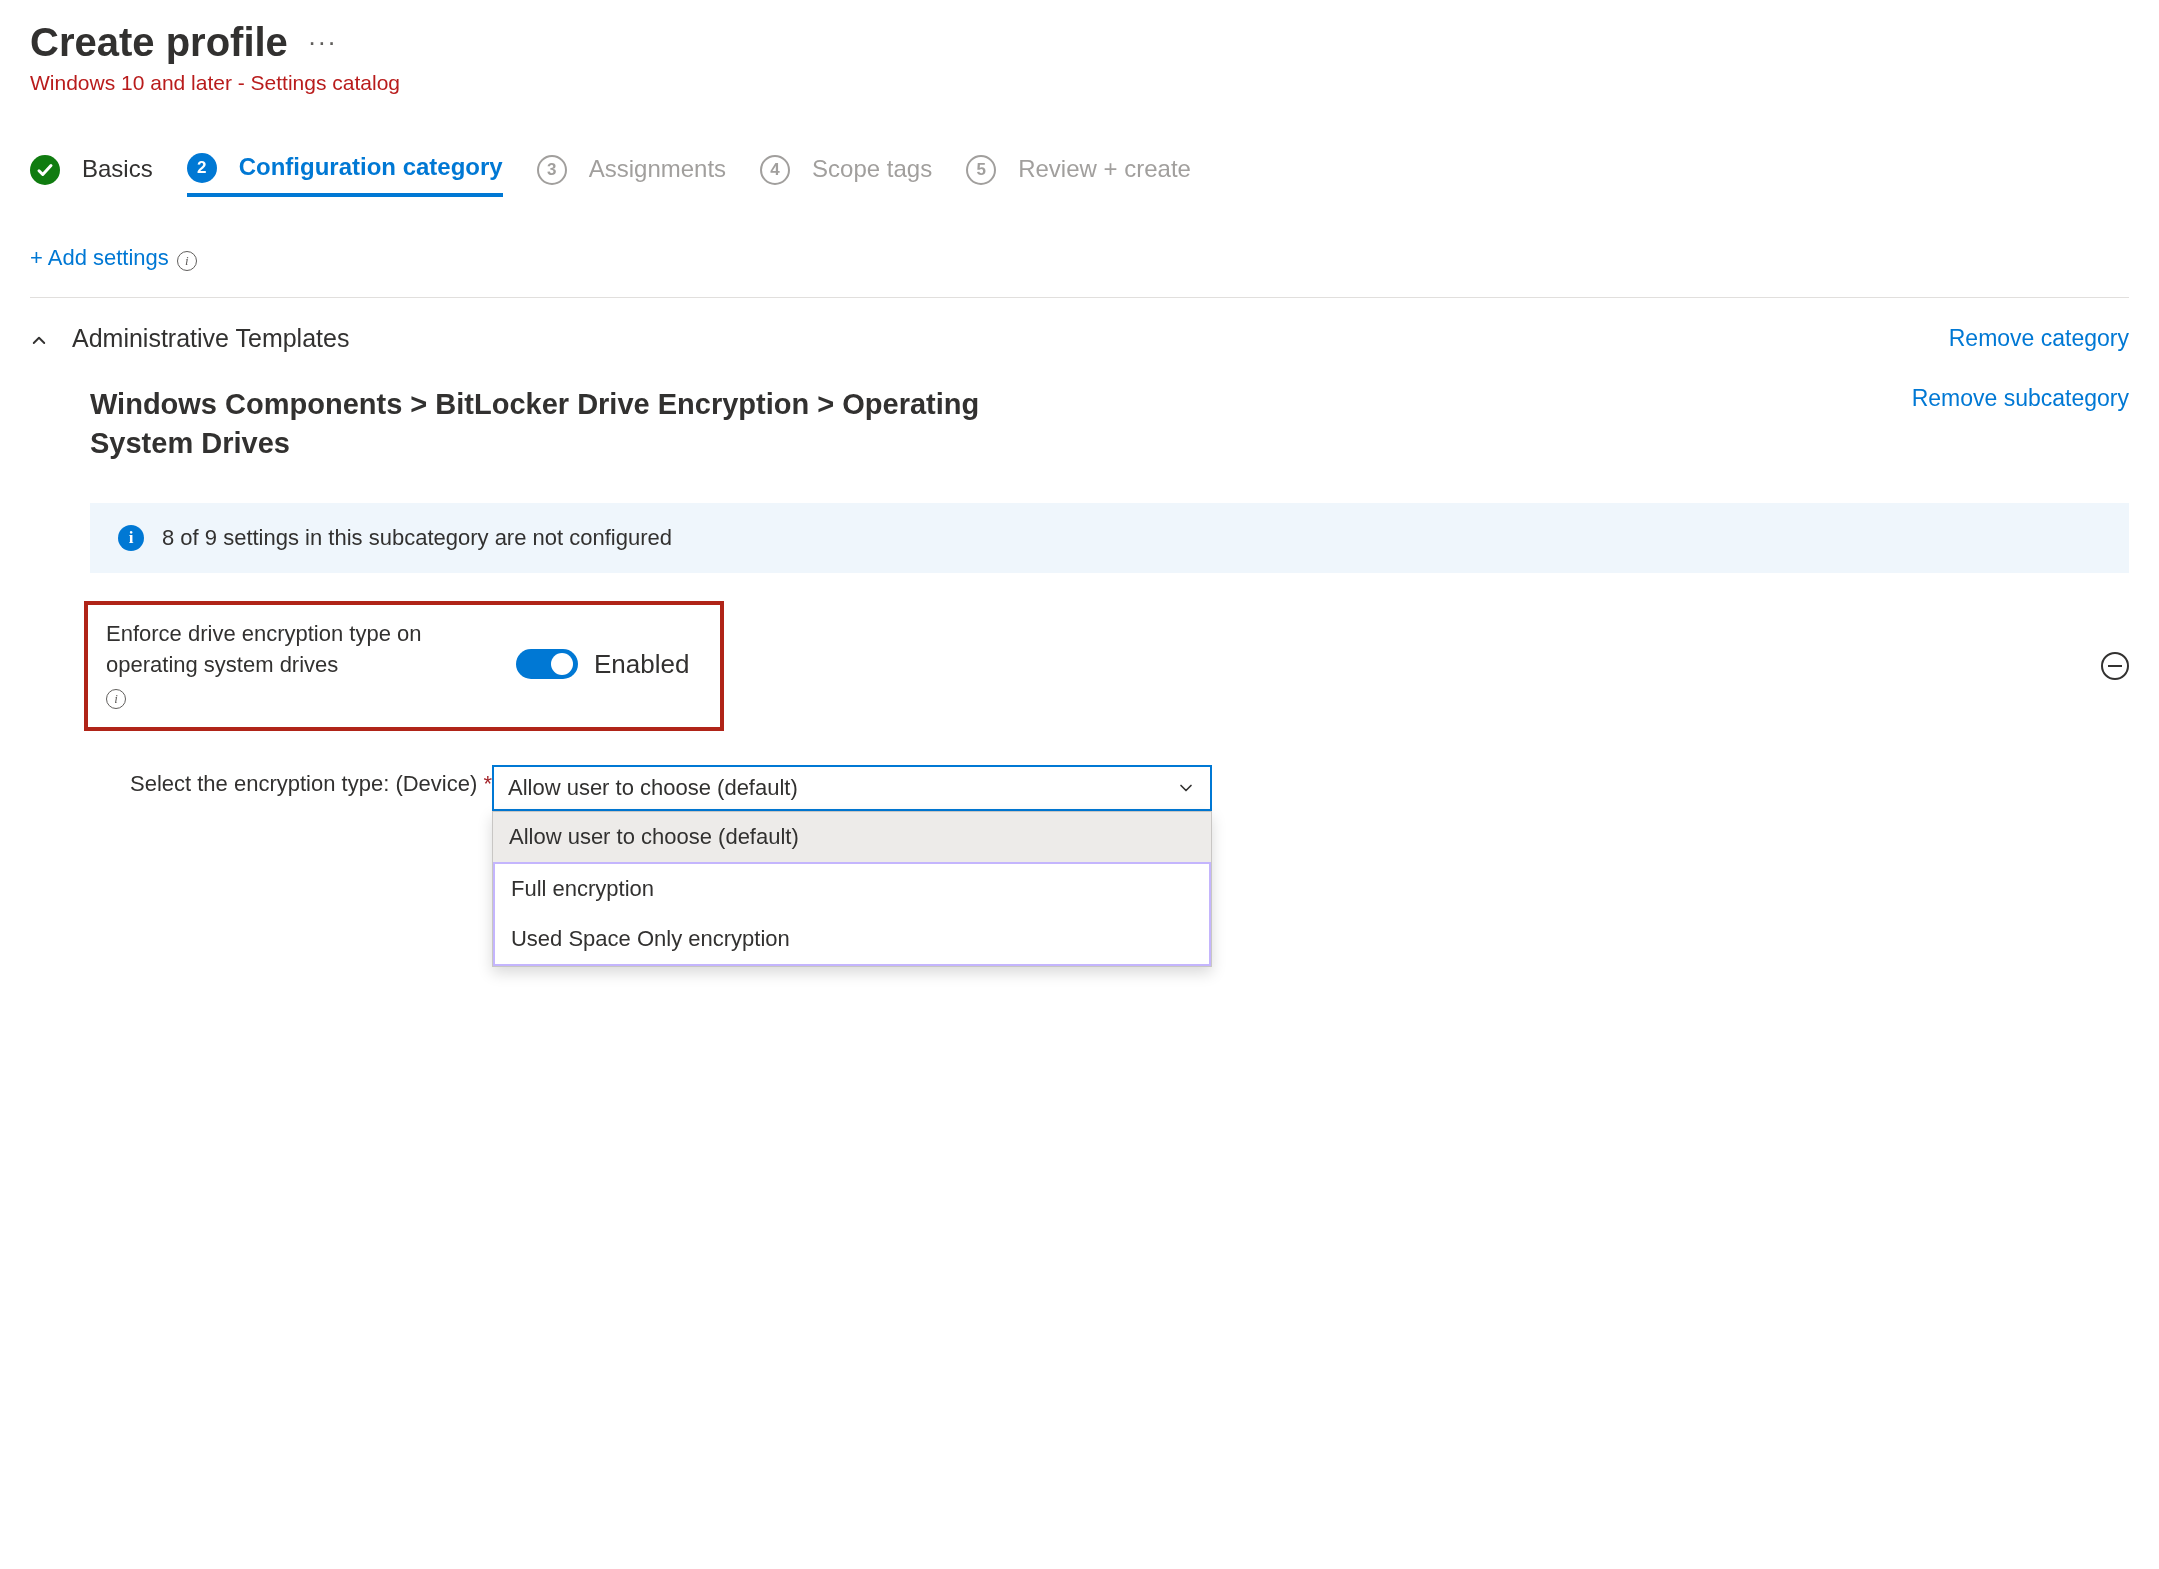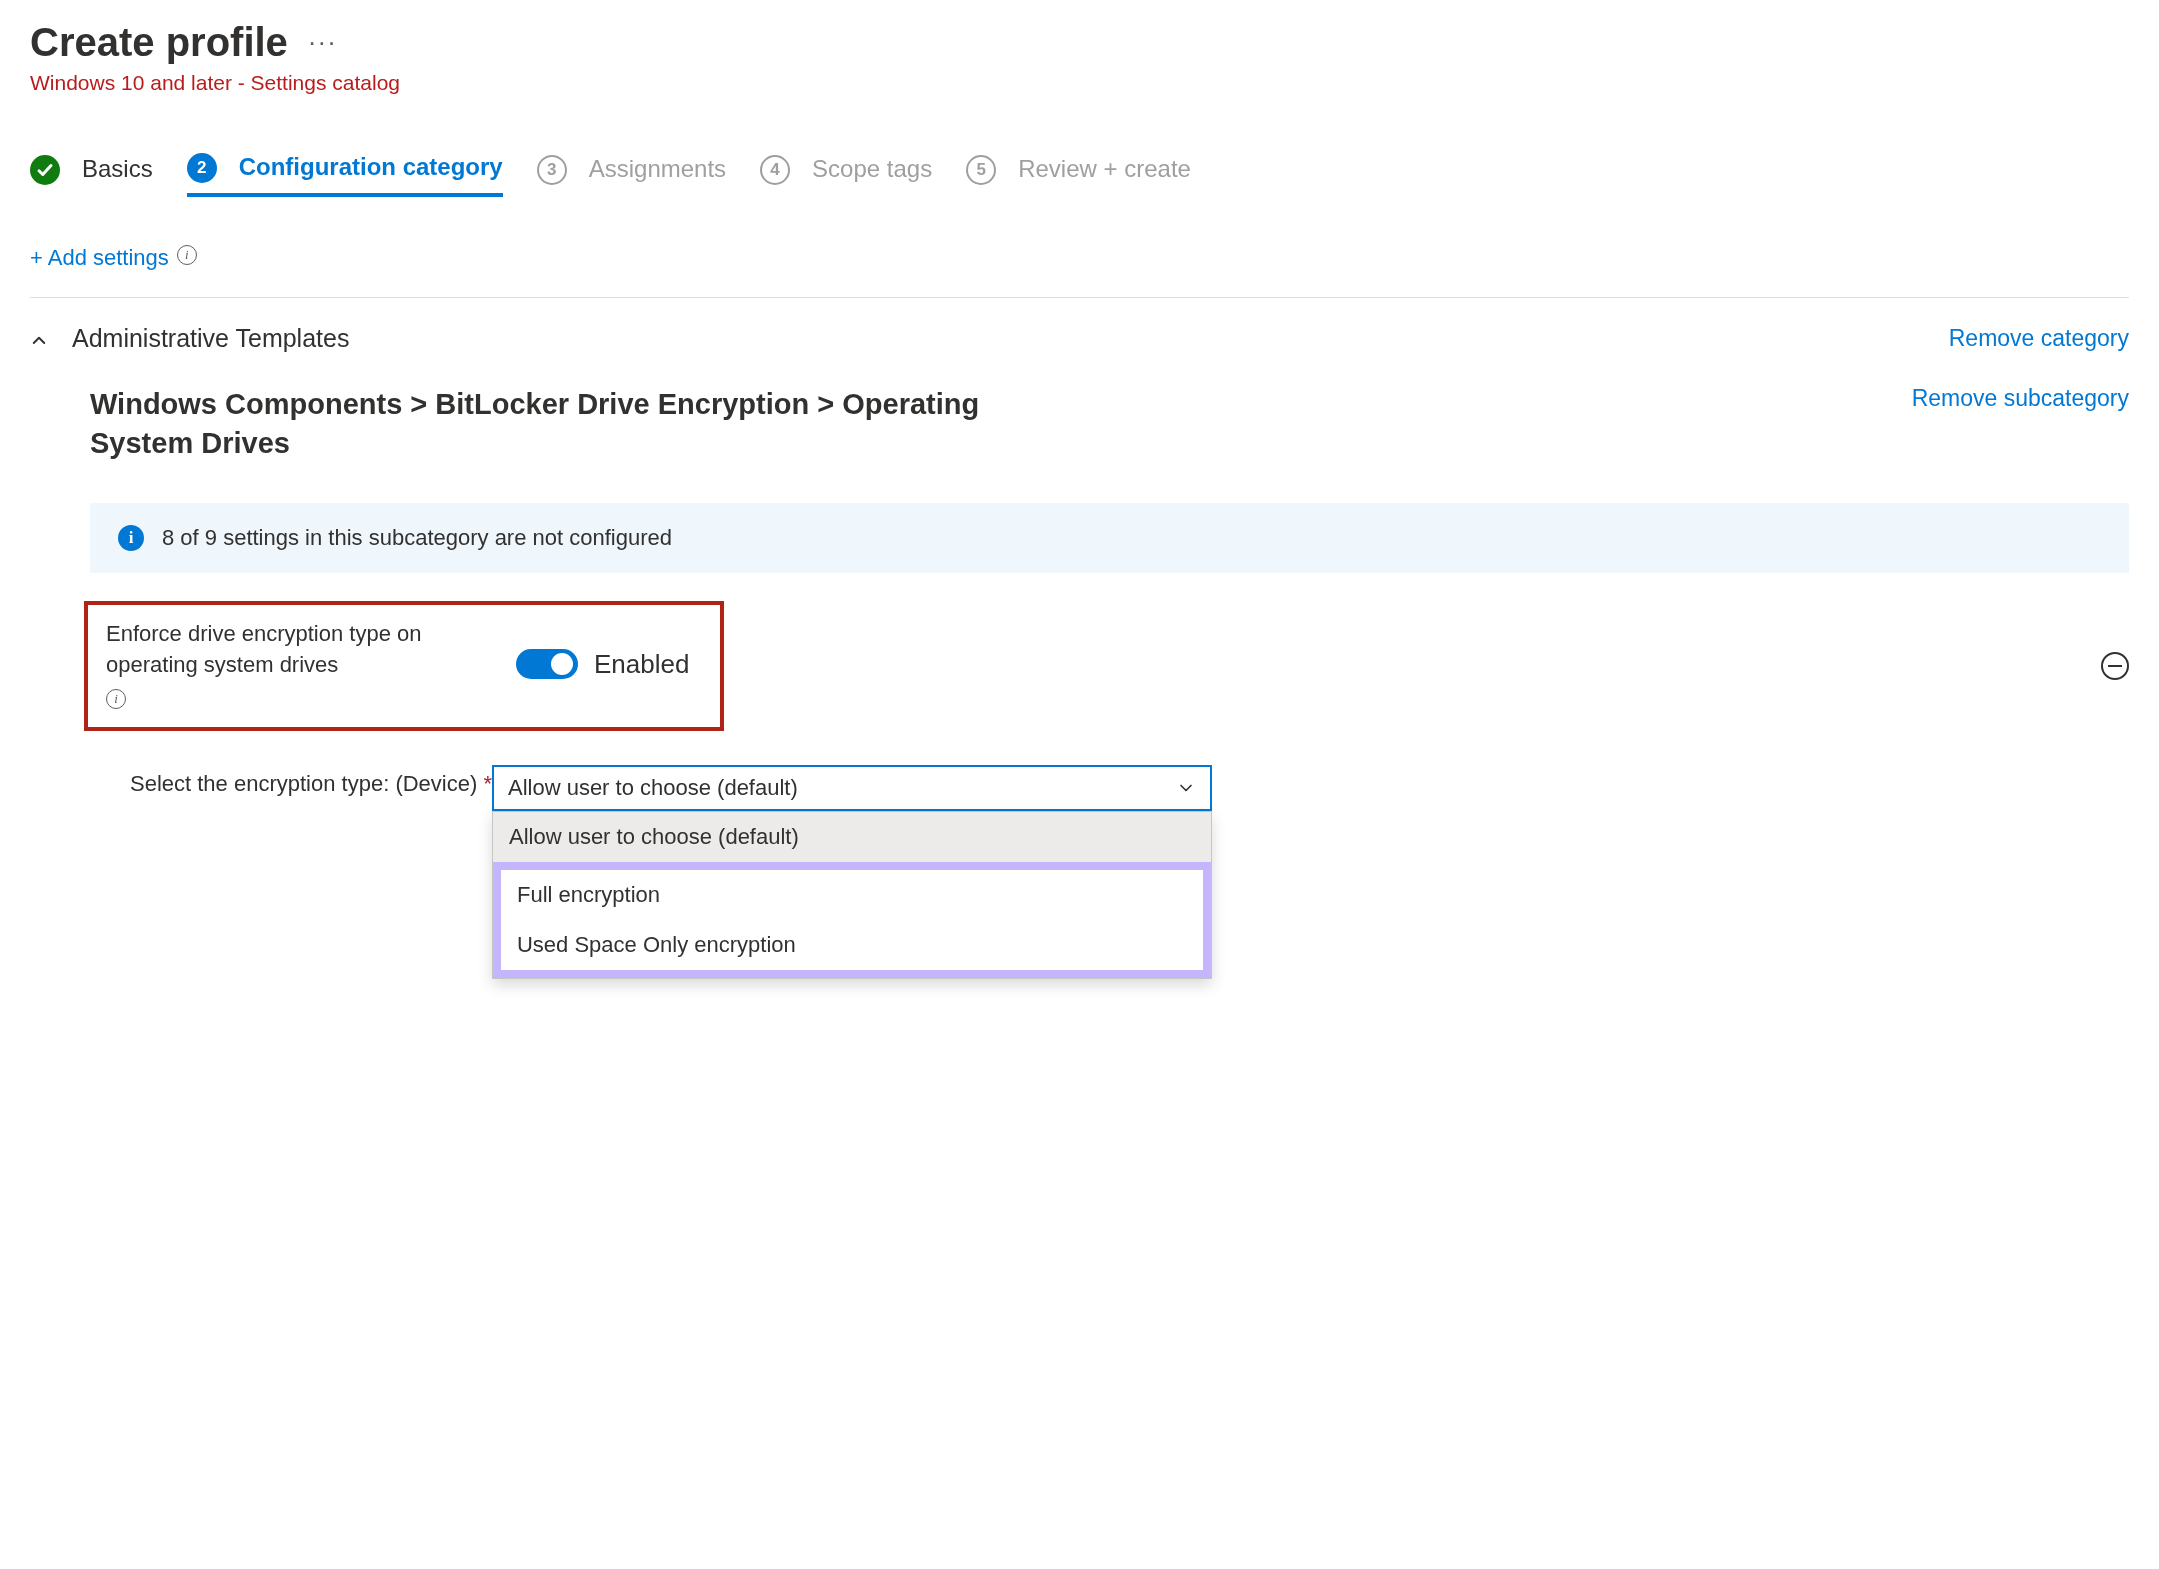--- a/index.html
+++ b/index.html
@@ -47,21 +47,21 @@
   .step-circle.done { background: #107c10; color: #fff; }
   .step-circle.current { background: #0078d4; color: #fff; }
   .step-circle.pending { border: 2px solid #a19f9d; color: #a19f9d; background: #fff; }
   .step-label { font-size: 24px; }
   .step-label.current { color: #0078d4; font-weight: 600; }
   .step-label.pending { color: #a19f9d; }
   .step-label.done { color: #323130; }
   .add-settings {
     margin-top: 48px;
     display: flex;
-    align-items: flex-start;
+    align-items: flex-end;
     gap: 8px;
     color: #0078d4;
     font-size: 22px;
     cursor: pointer;
   }
   .info-circle {
     width: 20px; height: 20px;
     border: 1.5px solid #605e5c;
     border-radius: 50%;
     display: inline-flex; align-items: center; justify-content: center;
@@ -184,21 +184,21 @@
     box-shadow: 0 6px 14px rgba(0,0,0,0.15);
     margin-top: 0;
   }
   .menu-item {
     padding: 12px 16px;
     font-size: 22px;
     cursor: pointer;
   }
   .menu-item.sel { background: #edebe9; }
   .red-group {
-    border: 8px solid #c4b5fd;
+    border: 2px solid #c4b5fd;
     margin: 0;
   }
   .check-svg { width: 18px; height: 18px; }
   .chev-svg { width: 18px; height: 18px; }
   .chev-down-svg { width: 20px; height: 20px; }
   .spacer { height: 80px; }
 </style>
 </head>
 <body>
 

